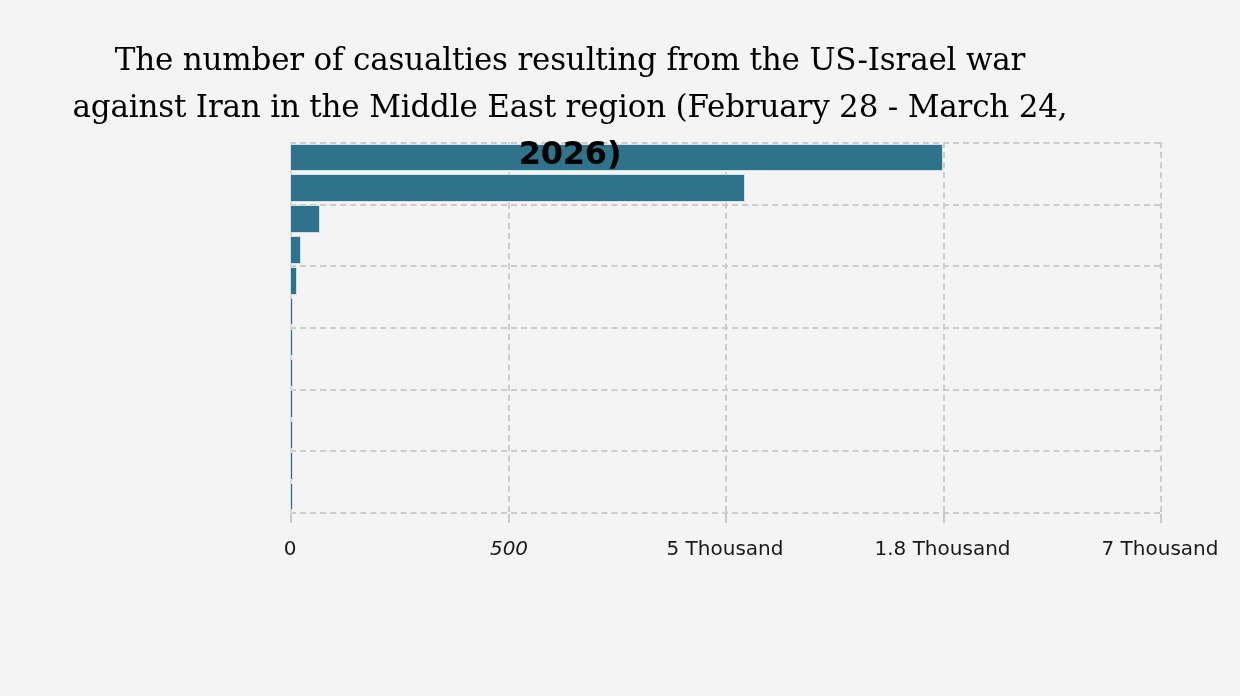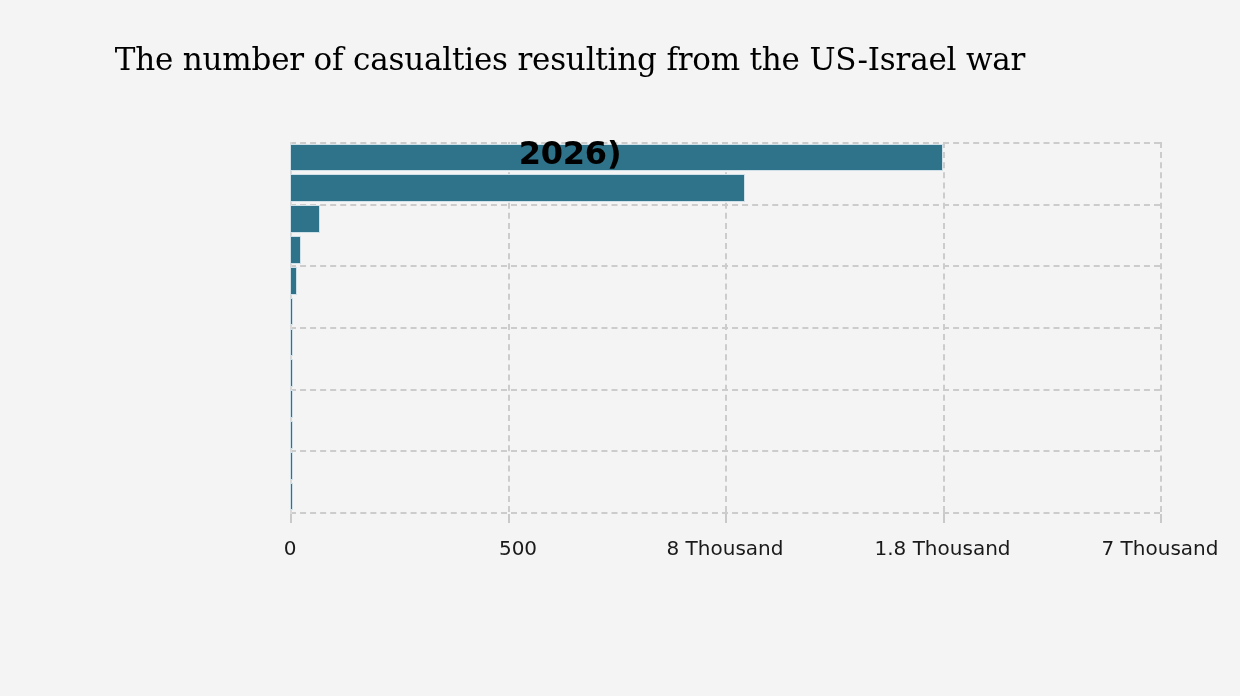--- a/index.html
+++ b/index.html
@@ -141,21 +141,21 @@
     top: 514px;
     width: 900px;
     height: 60px;
   }
 </style>
 </head>
 <body>
 
 <div id="chart-root">
 
-  <div id="chart-title"><span>The number of casualties resulting from the US-Israel war</span><br><br><span class="title-line3">2026)</span></div>
+  <div id="chart-title"><span>The number of casualties resulting from the US-Israel war</span><br><span>against Iran in the Middle East region (February 28 - March 24,</span><br><span class="title-line3">2026)</span></div>
 
   <div id="plot-area">
     <div id="plot-bg"></div>
     <div id="grid-layer">
         <div class="hgrid" style="top: 0px;"></div>
         <div class="hgrid" style="top: 61.6667px;"></div>
         <div class="hgrid" style="top: 123.333px;"></div>
         <div class="hgrid" style="top: 185px;"></div>
         <div class="hgrid" style="top: 246.667px;"></div>
         <div class="hgrid" style="top: 308.333px;"></div>
@@ -179,22 +179,22 @@
         <div class="bar" style="width: 2.5px; top: 279px; height: 27.8333px; background: rgb(46, 115, 137);"></div>
         <div class="bar" style="width: 2.5px; top: 309.833px; height: 27.8333px; background: rgb(46, 115, 137);"></div>
         <div class="bar" style="width: 2.5px; top: 340.667px; height: 27.8333px; background: rgb(46, 115, 137);"></div>
       </div>
   </div>
 
   <div id="xaxis-layer">
       <div class="xtick" style="left: 0px;"></div>
       <div class="xlabel" style="left: 0px;">0</div>
       <div class="xtick" style="left: 217.5px;"></div>
-      <div class="xlabel" style="left: 228px;">500</div>
+      <div class="xlabel" style="left: 219px; font-style: italic;">500</div>
       <div class="xtick" style="left: 435px;"></div>
-      <div class="xlabel" style="left: 435px;">8 Thousand</div>
+      <div class="xlabel" style="left: 435px;">5 Thousand</div>
       <div class="xtick" style="left: 652.5px;"></div>
       <div class="xlabel" style="left: 652.5px;">1.8 Thousand</div>
       <div class="xtick" style="left: 870px;"></div>
       <div class="xlabel" style="left: 870px;">7 Thousand</div>
     </div>
 
 </div>
 
 </body></html>

